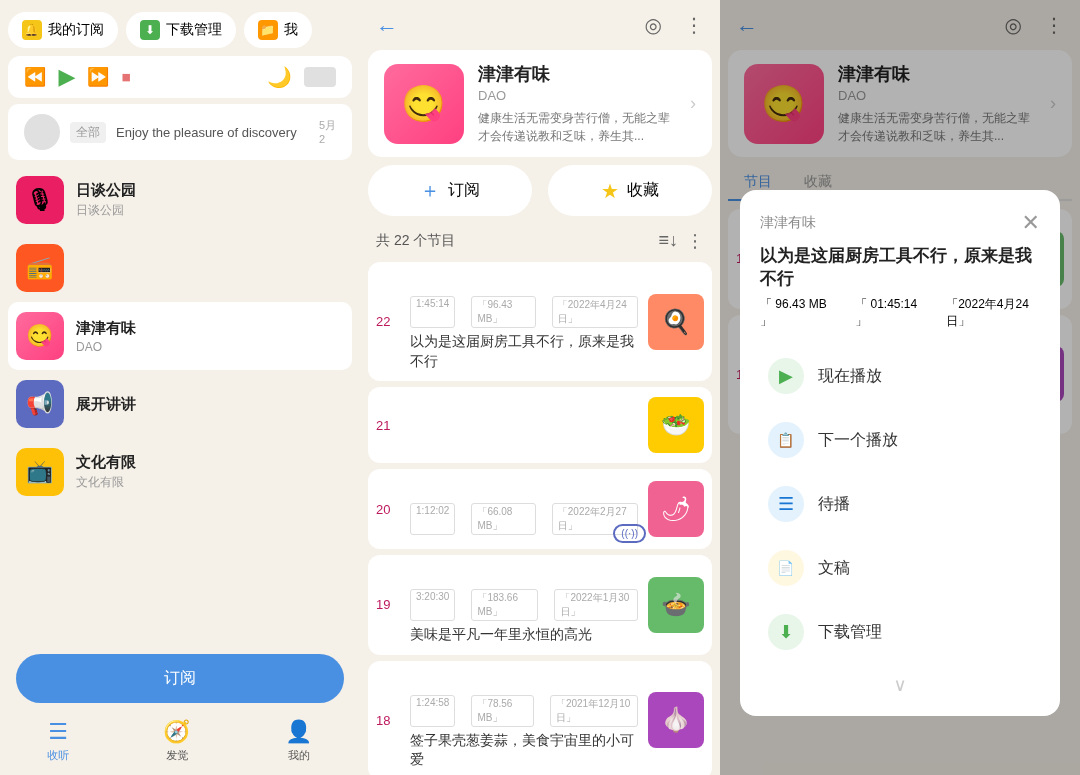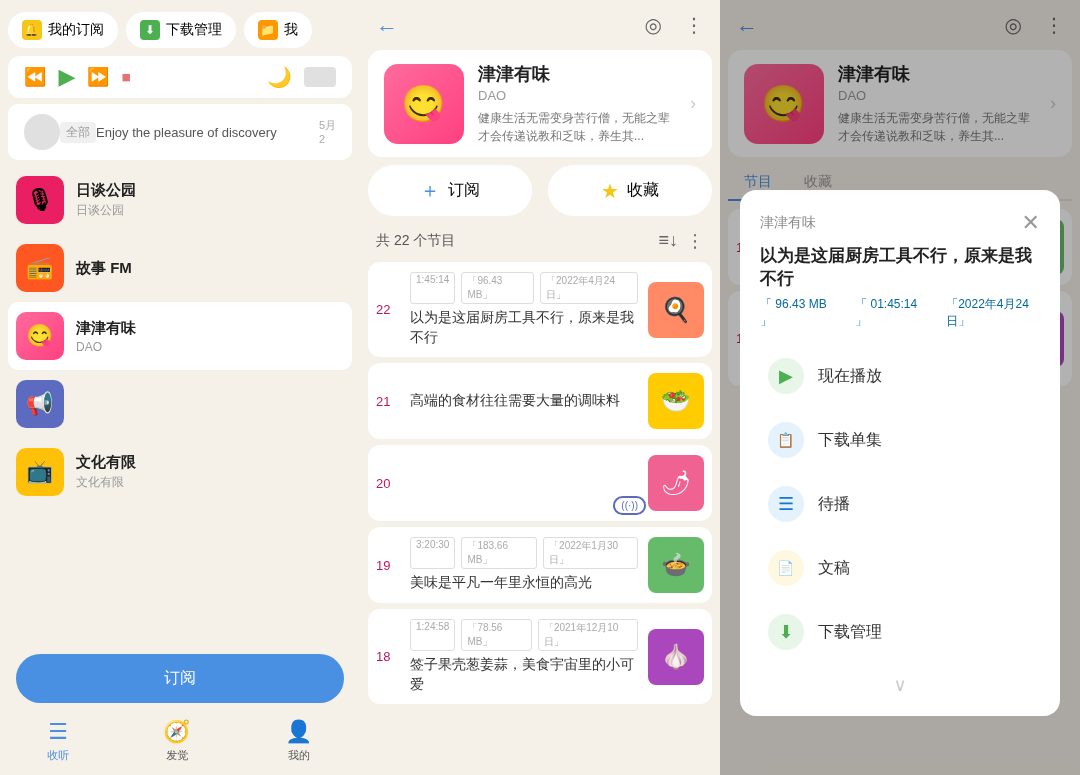--- a/index.html
+++ b/index.html
@@ -76,20 +76,21 @@
       border-radius: 4px;
     }
 
     .discovery-row {
       display: flex;
       align-items: center;
       padding: 10px 16px;
       margin: 6px 8px;
       background: white;
       border-radius: 10px;
+      gap: 10px;
     }
     .discovery-avatar {
       width: 36px;
       height: 36px;
       border-radius: 50%;
       background: #e0e0e0;
       flex-shrink: 0;
     }
     .discovery-label {
       font-size: 12px;
@@ -259,21 +260,21 @@
       align-items: center;
       gap: 10px;
       padding: 10px 8px;
       background: white;
       margin-bottom: 6px;
       border-radius: 12px;
       cursor: pointer;
     }
     .ep-num { font-size: 13px; color: #be185d; width: 24px; flex-shrink: 0; }
     .ep-info { flex: 1; }
-    .ep-meta { font-size: 11px; color: #aaa; margin-bottom: 4px; display: flex; gap: 6px; }
+    .ep-meta { font-size: 11px; color: #aaa; margin-bottom: 4px; display: flex; gap: 16px; margin-top: 24px; }
     .ep-meta-item { }
     .ep-title { font-size: 14px; color: #333; line-height: 1.4; }
     .ep-thumb-placeholder {
       width: 56px;
       height: 56px;
       border-radius: 8px;
       flex-shrink: 0;
       display: flex;
       align-items: center;
       justify-content: center;
@@ -313,21 +314,21 @@
     }
     .modal-header {
       display: flex;
       align-items: center;
       justify-content: space-between;
       margin-bottom: 8px;
     }
     .modal-podcast-name { font-size: 14px; color: #888; }
     .modal-close { font-size: 22px; color: #999; cursor: pointer; }
     .modal-title { font-size: 17px; font-weight: 700; color: #222; margin-bottom: 6px; }
-    .modal-meta { font-size: 12px; color: #0369a1; margin-bottom: 16px; display: flex; gap: 23px; }
+    .modal-meta { font-size: 12px; color: #000000; margin-bottom: 16px; display: flex; gap: 23px; }
     .modal-actions { display: flex; flex-direction: column; gap: 4px; }
     .modal-action-item {
       display: flex;
       align-items: center;
       gap: 14px;
       padding: 12px 8px;
       border-radius: 10px;
       cursor: pointer;
     }
     .modal-action-icon {
@@ -412,33 +413,33 @@
     <div class="podcast-item">
       <div class="podcast-thumb" style="background:#e91e63;">🎙</div>
       <div class="podcast-info">
         <div class="podcast-name">日谈公园</div>
         <div class="podcast-sub">日谈公园</div>
       </div>
     </div>
     <div class="podcast-item">
       <div class="podcast-thumb" style="background:#ff5722;">📻</div>
       <div class="podcast-info">
-        <div class="podcast-name">故事 FM</div>
       </div>
     </div>
     <div class="podcast-item active">
       <div class="podcast-thumb jinjin-bg">😋</div>
       <div class="podcast-info">
         <div class="podcast-name">津津有味</div>
         <div class="podcast-sub">DAO</div>
       </div>
     </div>
     <div class="podcast-item">
       <div class="podcast-thumb" style="background:#5c6bc0;">📢</div>
       <div class="podcast-info">
+        <div class="podcast-name">展开讲讲</div>
       </div>
     </div>
     <div class="podcast-item">
       <div class="podcast-thumb" style="background:#ffc107;">📺</div>
       <div class="podcast-info">
         <div class="podcast-name">文化有限</div>
         <div class="podcast-sub">文化有限</div>
       </div>
     </div>
   </div>
@@ -509,28 +510,32 @@
           <span class="ep-meta-item tag">「2022年4月24日」</span>
         </div>
         <div class="ep-title">以为是这届厨房工具不行，原来是我不行</div>
       </div>
       <div class="ep-thumb-placeholder" style="background:#ff8a65; color:white;">🍳</div>
     </div>
 
     <div class="episode-item">
       <span class="ep-num">21</span>
       <div class="ep-info">
-        <div class="ep-title">高端的食材往往需要大量的调味料</div>
       </div>
       <div class="ep-thumb-placeholder" style="background:#ffcc02;">🥗</div>
     </div>
 
     <div class="episode-item" style="position:relative;">
       <span class="ep-num">20</span>
       <div class="ep-info">
+        <div class="ep-meta">
+          <span class="ep-meta-item tag">1:12:02</span>
+          <span class="ep-meta-item tag">「66.08 MB」</span>
+          <span class="ep-meta-item tag">「2022年2月27日」</span>
+        </div>
       </div>
       <div class="ep-thumb-placeholder" style="background:#f06292; color:white;">🌶</div>
       <div style="position:absolute;bottom:6px;right:66px;border:2px solid #5c6bc0;border-radius:12px;padding:2px 6px;font-size:10px;color:#5c6bc0;">((·))</div>
     </div>
 
     <div class="episode-item">
       <span class="ep-num">19</span>
       <div class="ep-info">
         <div class="ep-meta">
           <span class="ep-meta-item tag">3:20:30</span>
@@ -626,21 +631,21 @@
       </div>
       <div class="modal-actions">
 
         <div class="modal-action-item">
           <div class="modal-action-icon icon-play-bg">▶</div>
           <span class="modal-action-label">现在播放</span>
         </div>
 
         <div class="modal-action-item">
           <div class="modal-action-icon icon-next-bg" style="font-size:14px;">📋</div>
-          <span class="modal-action-label">下载单集</span>
+          <span class="modal-action-label">下一个播放</span>
         </div>
 
         <div class="modal-action-item">
           <div class="modal-action-icon icon-queue-bg">☰</div>
           <span class="modal-action-label">待播</span>
         </div>
 
         <div class="modal-action-item">
           <div class="modal-action-icon icon-doc-bg" style="font-size:14px;">📄</div>
           <span class="modal-action-label">文稿</span>

